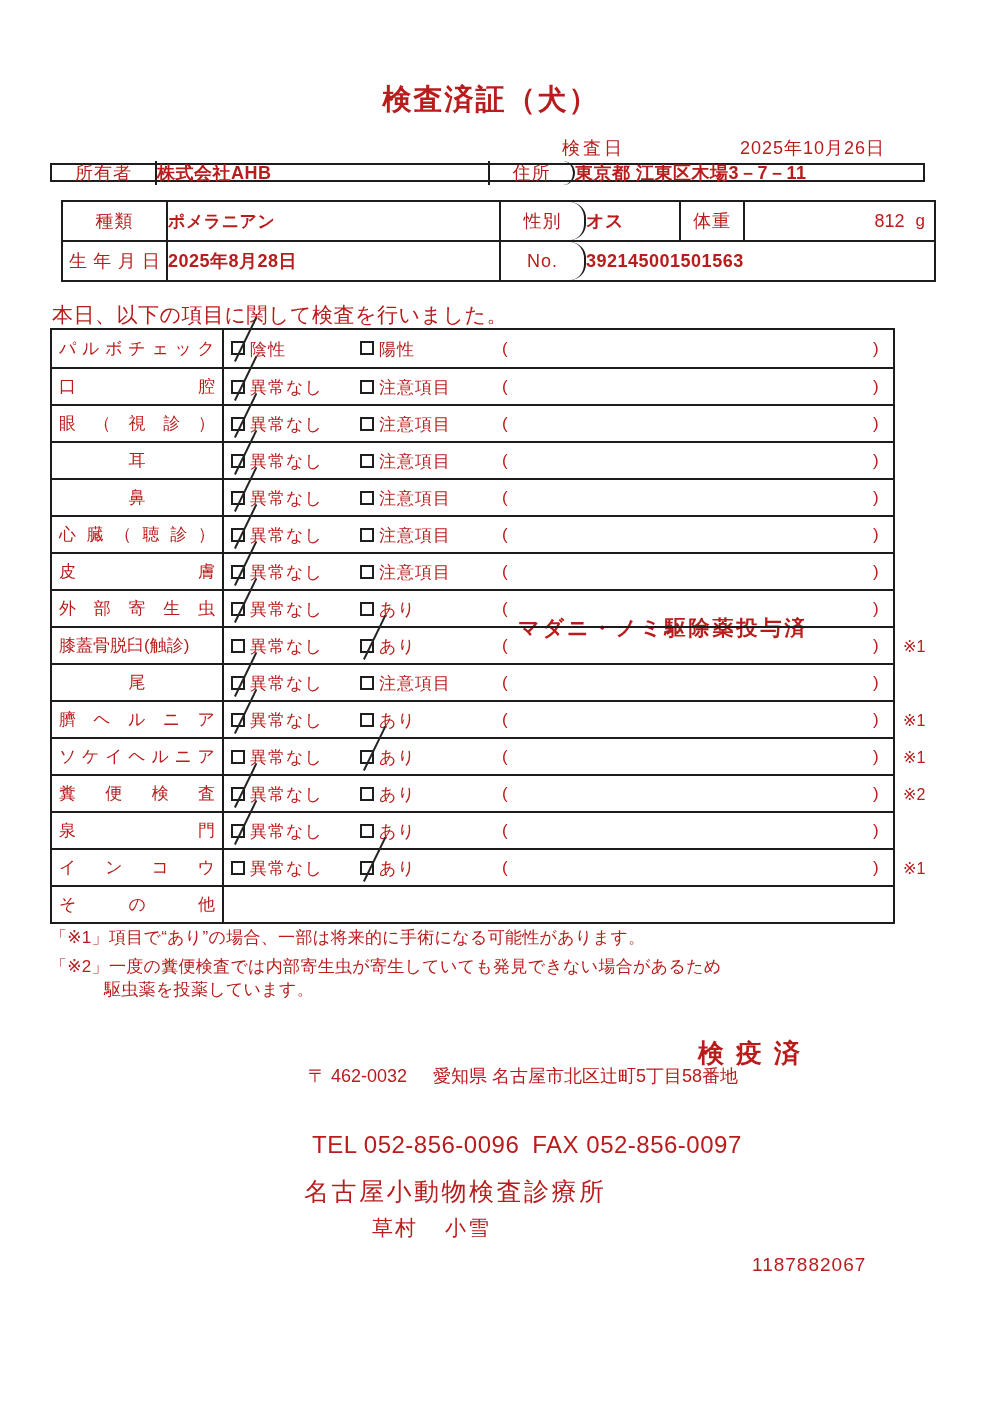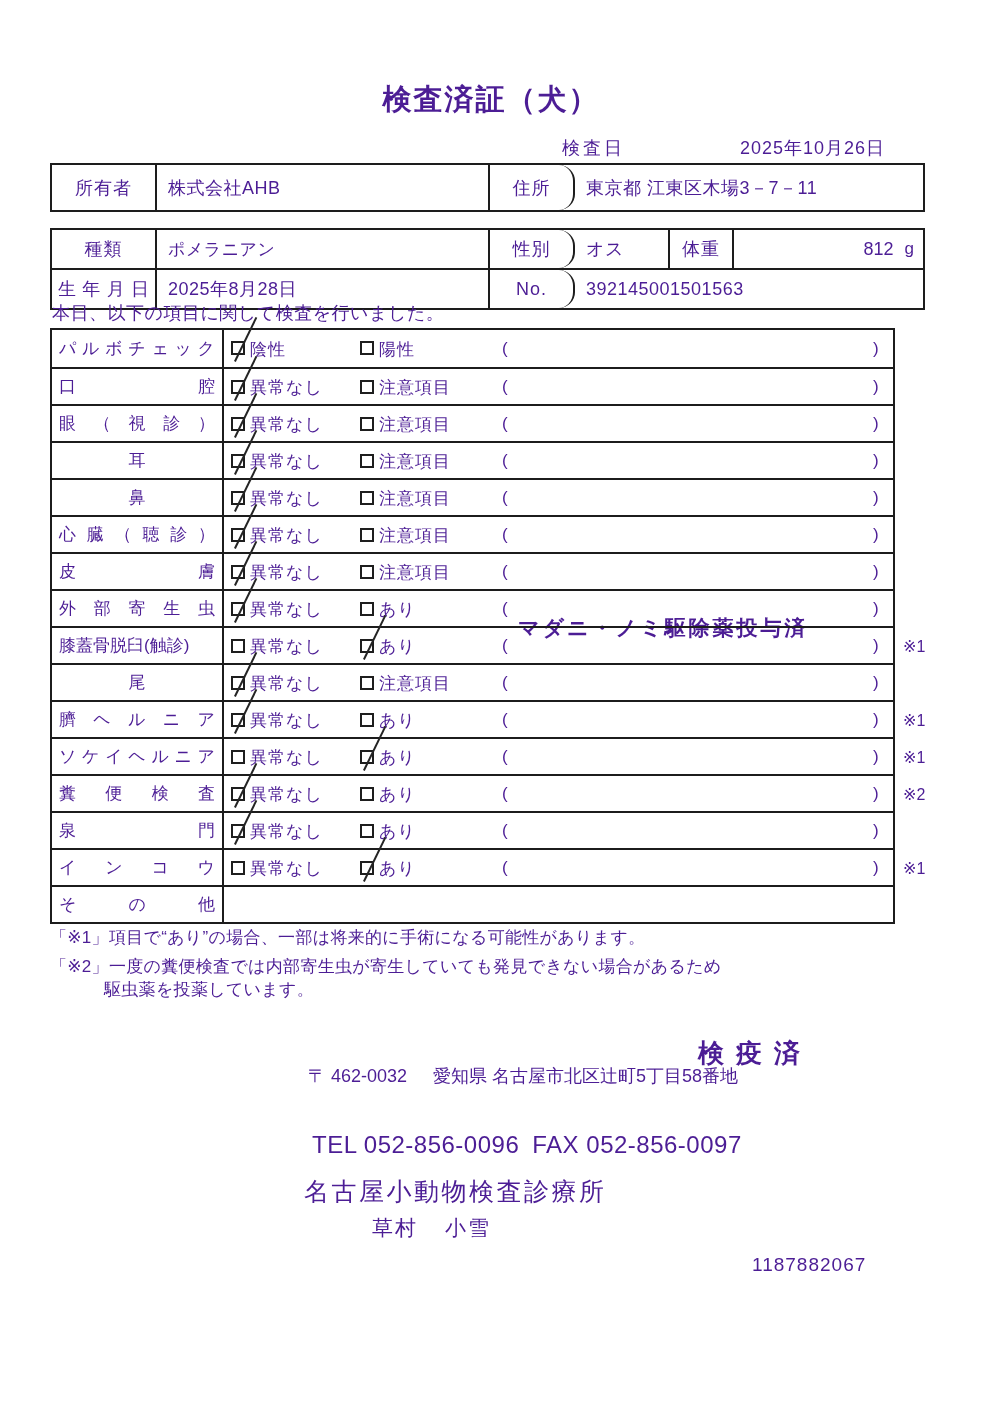--- a/index.html
+++ b/index.html
@@ -1,45 +1,45 @@
 <!DOCTYPE html>
 <html><head>
 <meta charset="utf-8">
 <style>
   html,body{margin:0;padding:0;background:#e8e8e8;}
   .page{
     position:relative;width:1004px;height:1427px;background:#ffffff;
-    font-family:"Liberation Sans","DejaVu Sans",sans-serif;color:#4c1d95;
+    font-family:"Liberation Sans","DejaVu Sans",sans-serif;color:#b91c1c;
     margin:0 auto;overflow:hidden;
   }
   
   .title{position:absolute;top:80px;left:0;right:22px;text-align:center;
     font-size:29px;font-weight:700;letter-spacing:2px;}
   .insp-date-label{position:absolute;left:562px;top:136px;font-size:18px;letter-spacing:3px;}
   .insp-date{position:absolute;left:740px;top:136px;font-size:18px;letter-spacing:1px;}
   
   .itable{position:absolute;left:50px;border:2px solid #1d1d1d;box-sizing:border-box;width:875px;background:#fff;}
   .tA{top:163px;}
-  .tB{top:228px;}
+  .tB{top:200px;margin-left:11px;}
   .irow{display:flex;height:38px;box-sizing:border-box;}
-  .tA .irow{height:45px;}
+  .tA .irow{height:15px;align-items:center;}
   .irow + .irow{border-top:2px solid #1d1d1d;height:40px;}
   .cell{box-sizing:border-box;border-right:2px solid #1d1d1d;display:flex;align-items:center;font-size:18px;}
   .cell:last-child{border-right:none;flex:1;}
   .lab{justify-content:center;letter-spacing:1px;}
-  .val{padding-left:11px;letter-spacing:0.5px;}
+  .val{letter-spacing:0.5px;font-weight:bold;}
   .w105{flex:0 0 105px;}
   .w333{flex:0 0 333px;}
   .w85{flex:0 0 85px;border-radius:16px;}
   .w95{flex:0 0 95px;}
   .w64{flex:0 0 64px;}
   .weight-val{justify-content:flex-end;padding-right:9px;gap:11px;}
   .char-just{display:flex;justify-content:space-between;align-items:center;padding:0 6px;}
   
-  .intro{position:absolute;left:52px;top:301px;font-size:18px;letter-spacing:0.5px;}
+  .intro{position:absolute;left:52px;top:301px;font-size:21px;letter-spacing:0.5px;}
   
   .ctable{position:absolute;left:50px;top:328px;width:845px;box-sizing:border-box;
     border:2px solid #1c1c1c;background:#fff;}
   .crow{position:relative;height:37px;box-sizing:border-box;overflow:visible;display:flex;}
   .crow + .crow{border-top:2px solid #1c1c1c;}
   .clabel{flex:0 0 172px;box-sizing:border-box;border-right:2px solid #1c1c1c;
     display:flex;align-items:center;font-size:17px;padding:0 7px;}
   .clabel.center{justify-content:center;}
   .ccontent{flex:1;position:relative;}
   .cbx{position:absolute;top:11px;width:14px;height:14px;box-sizing:border-box;

